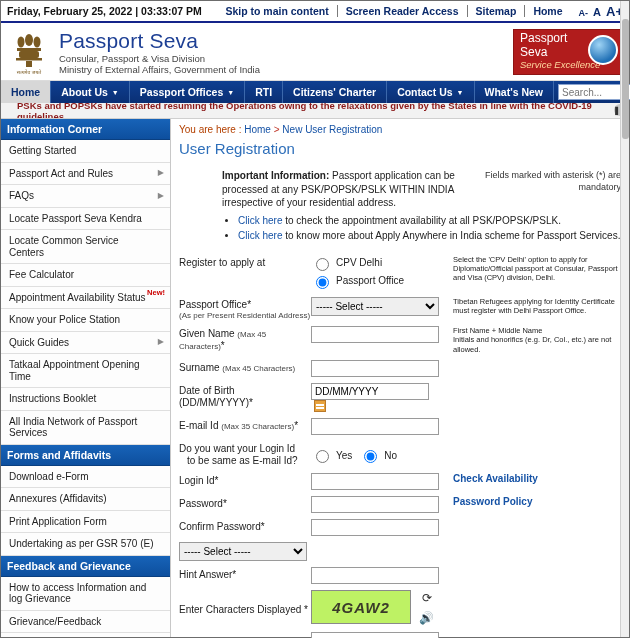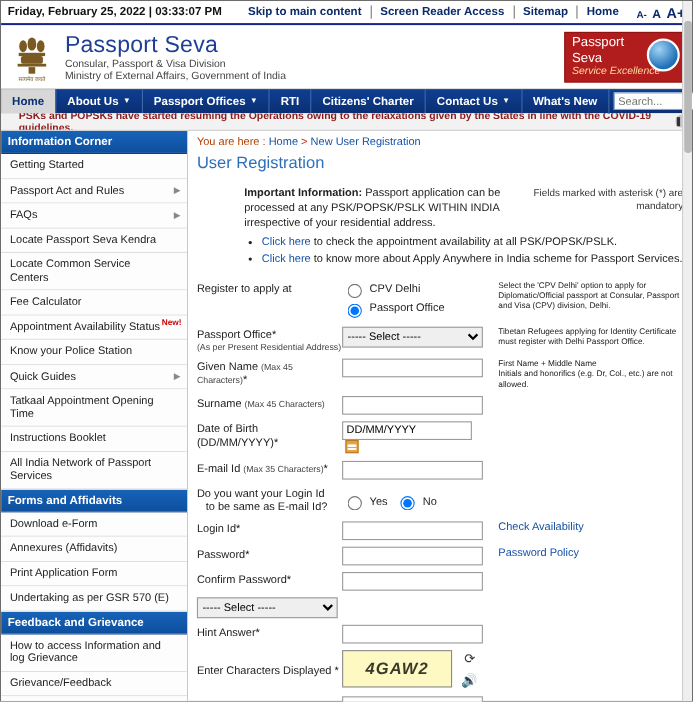--- a/index.html
+++ b/index.html
@@ -271,21 +271,21 @@
   .lab .req { color: #111; }
   .fld { flex: none; width: 130px; }
   .note {
     flex: 1 1 auto;
     padding-left: 12px;
     font-size: 7.5px;
     color: #222;
     line-height: 1.25;
   }
   .note.link { font-size: 10px; }
-  .note.link a { color: #1552a5; text-decoration: none; }
+  .note.link a { color: #1552a5; text-decoration: none; font-weight: bold; }
   input.txt {
     width: 118px; height: 17px;
     border: 1px solid #9a9a9a;
     font-size: 10px;
     padding: 0 3px;
   }
   input.txt.wide { width: 128px; }
   select.sel {
     width: 128px; height: 19px;
     border: 1px solid #9a9a9a;
@@ -302,21 +302,21 @@
     position: relative;
   }
   .cal-ico:after {
     content: "";
     position: absolute; left: 1px; right: 1px; top: 3px; bottom: 1px;
     background: repeating-linear-gradient(#fff 0 2px, #e8a33d 2px 3px);
   }
   .captcha-box {
     width: 100px; height: 34px;
     border: 1px solid #8a8a8a;
-    background: #fef9c3;
+    background: #bef264;
     display: flex; align-items: center; justify-content: center;
     font-size: 15px;
     font-style: italic;
     font-weight: bold;
     color: #3a3a2a;
     letter-spacing: 1px;
     overflow: hidden;
     position: relative;
   }
   .captcha-actions {

